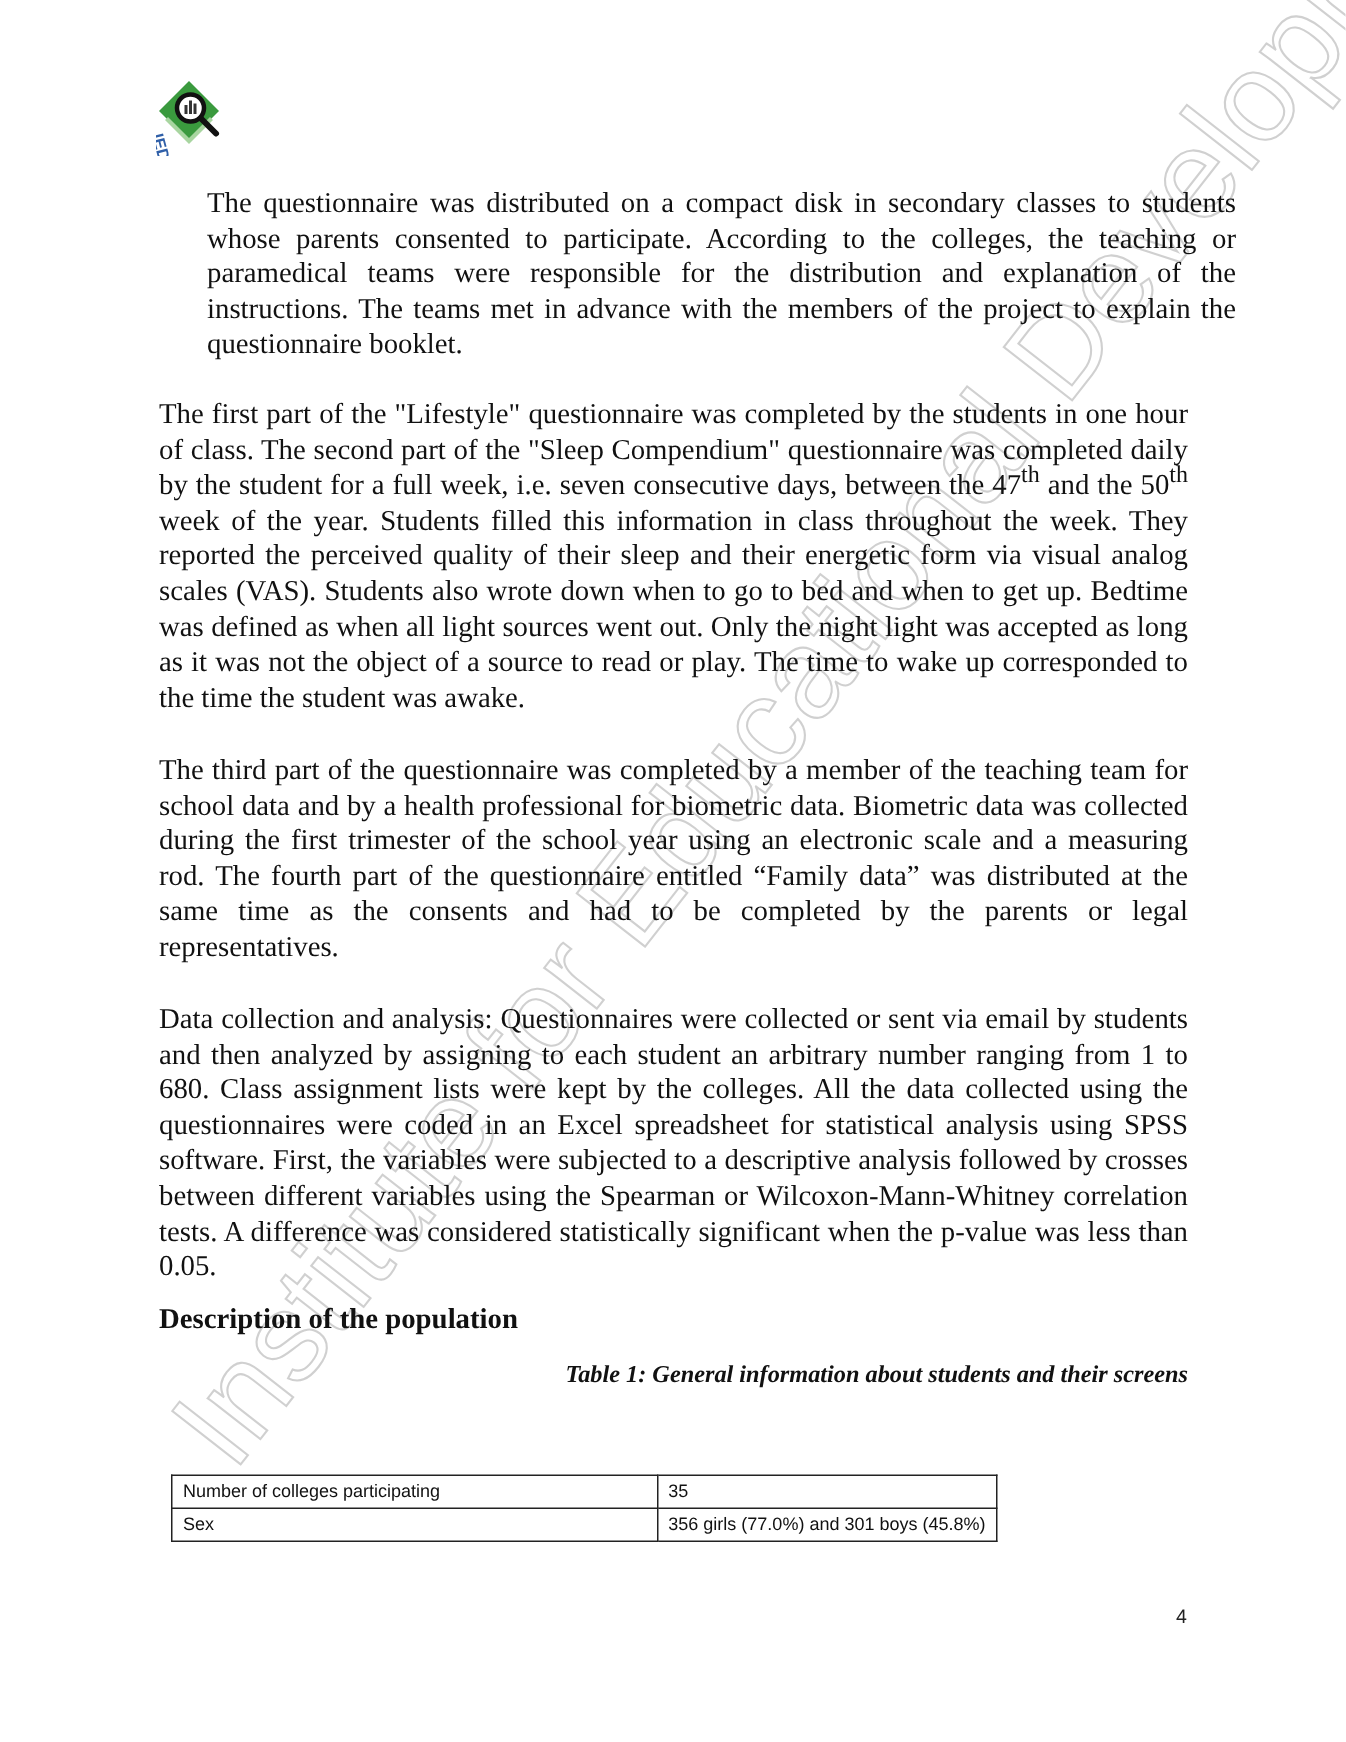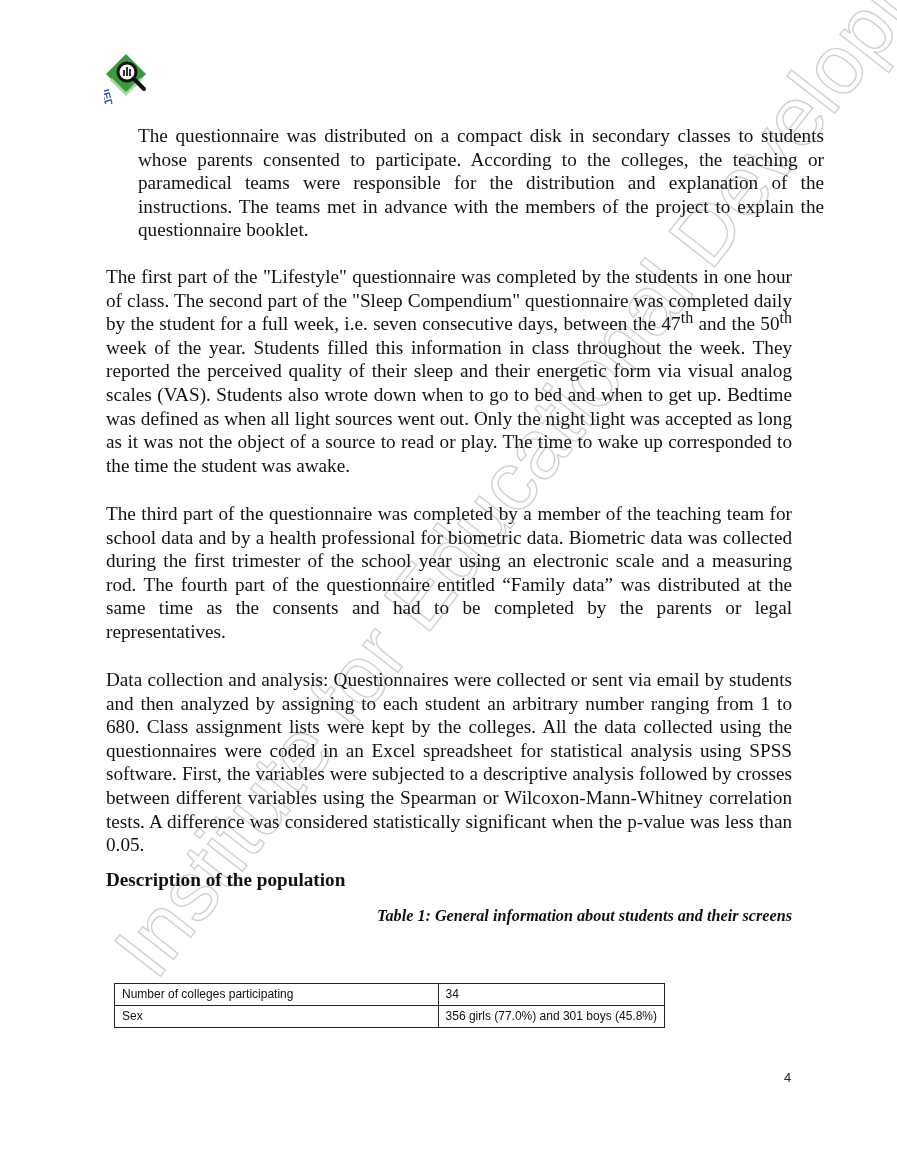--- a/index.html
+++ b/index.html
@@ -70,21 +70,21 @@
   <p class="body-text p4">Data collection and analysis: Questionnaires were collected or sent via email by students and then analyzed by assigning to each student an arbitrary number ranging from 1 to 680. Class assignment lists were kept by the colleges. All the data collected using the questionnaires were coded in an Excel spreadsheet for statistical analysis using SPSS software. First, the variables were subjected to a descriptive analysis followed by crosses between different variables using the Spearman or Wilcoxon-Mann-Whitney correlation tests. A difference was considered statistically significant when the p-value was less than 0.05.</p>
 
   <h3 class="heading">Description of the population</h3>
 
   <p class="caption">Table 1: General information about students and their screens</p>
 
   <table class="info">
     <tbody>
       <tr>
         <td class="c1">Number of colleges participating</td>
-        <td>34</td>
+        <td>35</td>
       </tr>
       <tr>
         <td class="c1">Sex</td>
         <td>356 girls (77.0%) and 301 boys (45.8%)</td>
       </tr>
     </tbody>
   </table>
 
   <div class="pagenum">4</div>
 </div>

